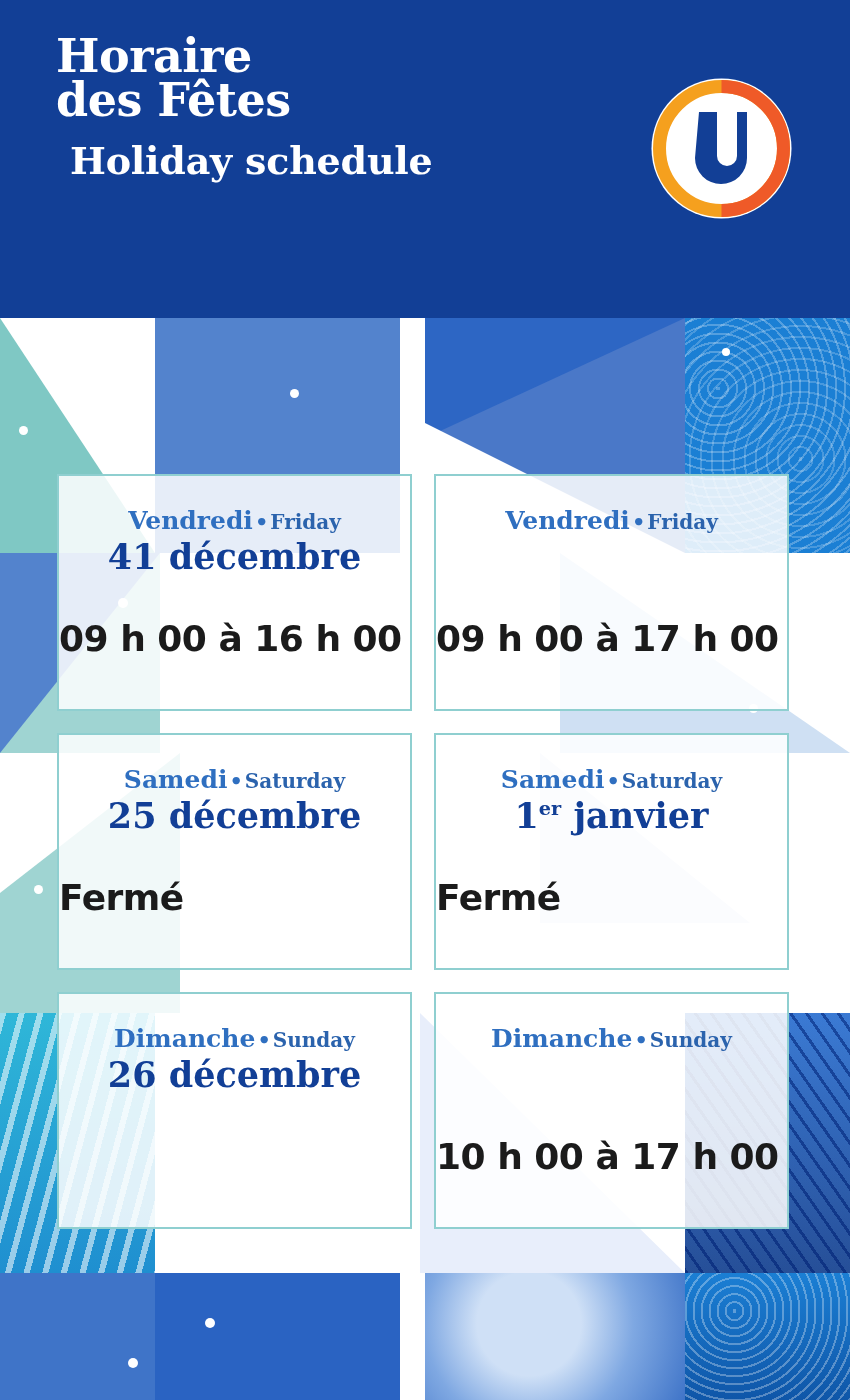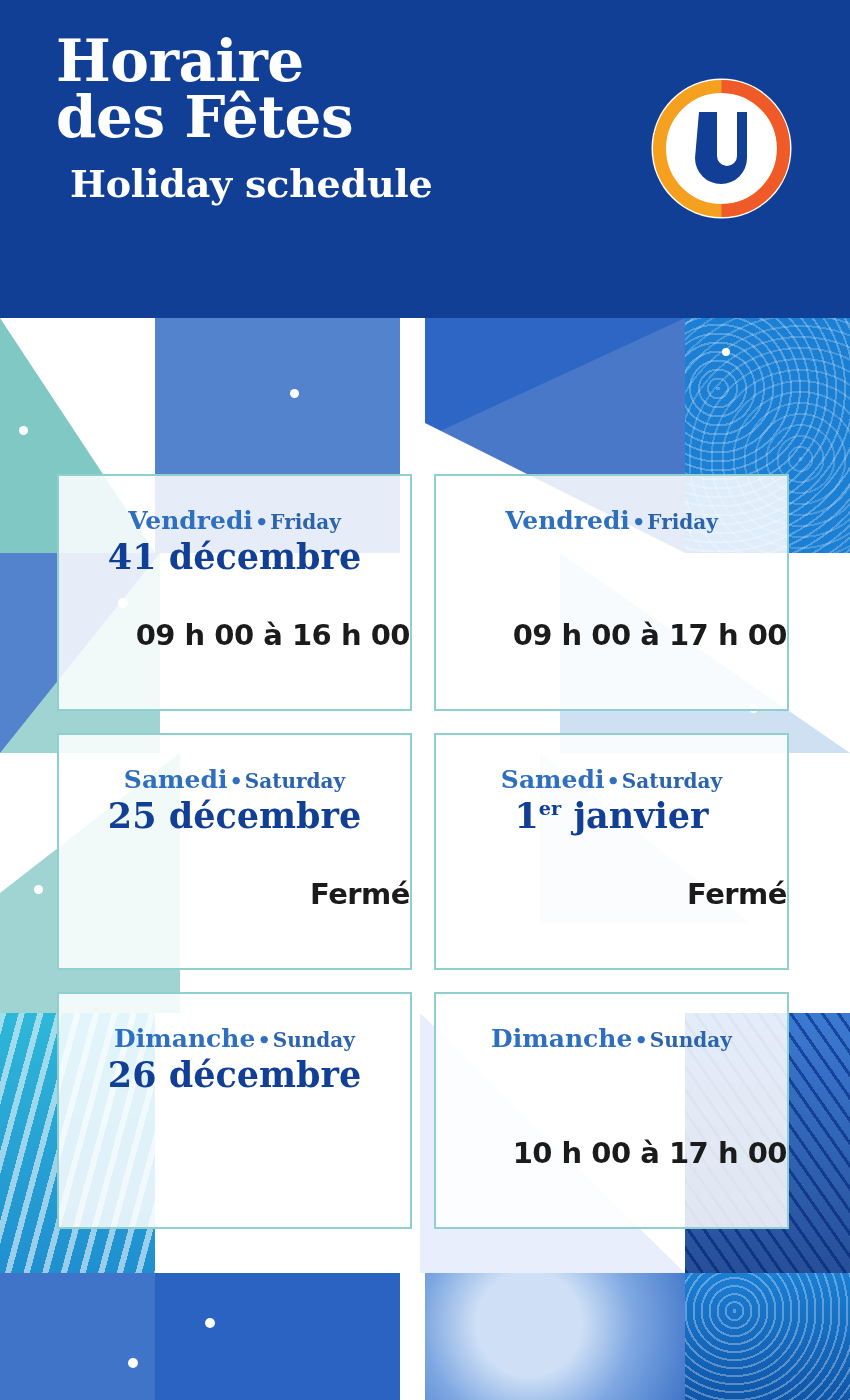--- a/index.html
+++ b/index.html
@@ -30,21 +30,21 @@
     width: 850px;
     height: 318px;
     background: #123f96;
     box-sizing: border-box;
     padding: 34px 40px 0 56px;
   }
   .header-title {
     color: #ffffff;
     font-family: "DejaVu Serif", serif;
     font-weight: bold;
-    font-size: 58px;
+    font-size: 46px;
     line-height: 0.96;
     letter-spacing: -0.5px;
     margin: 0;
     width: 560px;
   }
   .header-title .line2 {
     display: block;
   }
   .header-sub {
     color: #ffffff;
@@ -142,27 +142,27 @@
     white-space: nowrap;
   }
   .card-date sup {
     font-size: 0.55em;
     vertical-align: super;
     text-align: center;
   }
   .card-hours {
     font-family: "DejaVu Sans", sans-serif;
     font-weight: bold;
-    font-size: 29px;
+    font-size: 36px;
     color: #1b1b1b;
     letter-spacing: -0.5px;
     position: absolute;
     left: 0;
     right: 0;
-    text-align: right;
+    text-align: left;
     top: 142px;
     white-space: nowrap;
   }
 </style>
 </head>
 <body>
 
 <div class="poster">
 
   <div class="bg">

